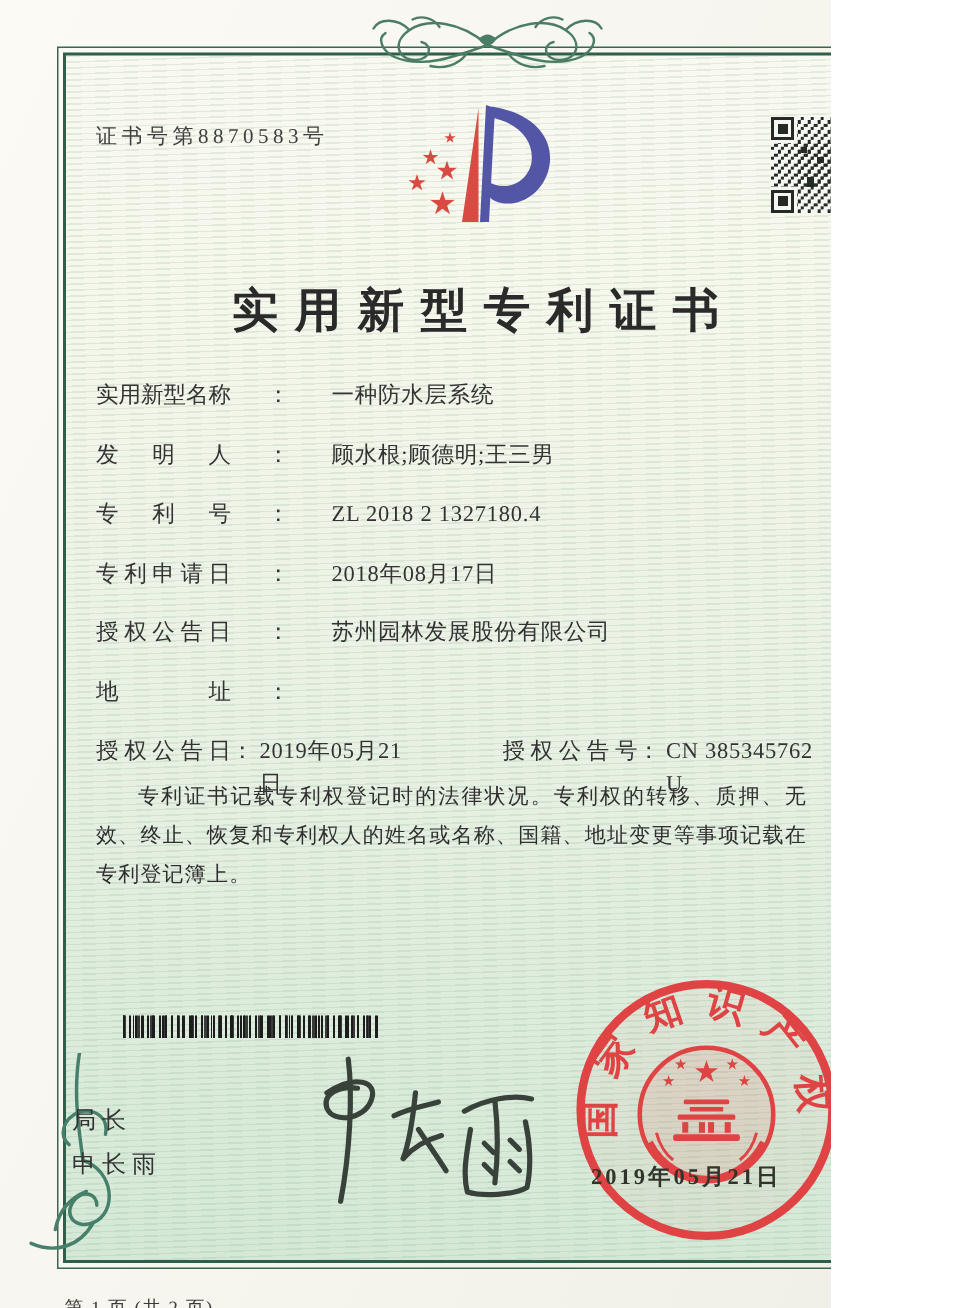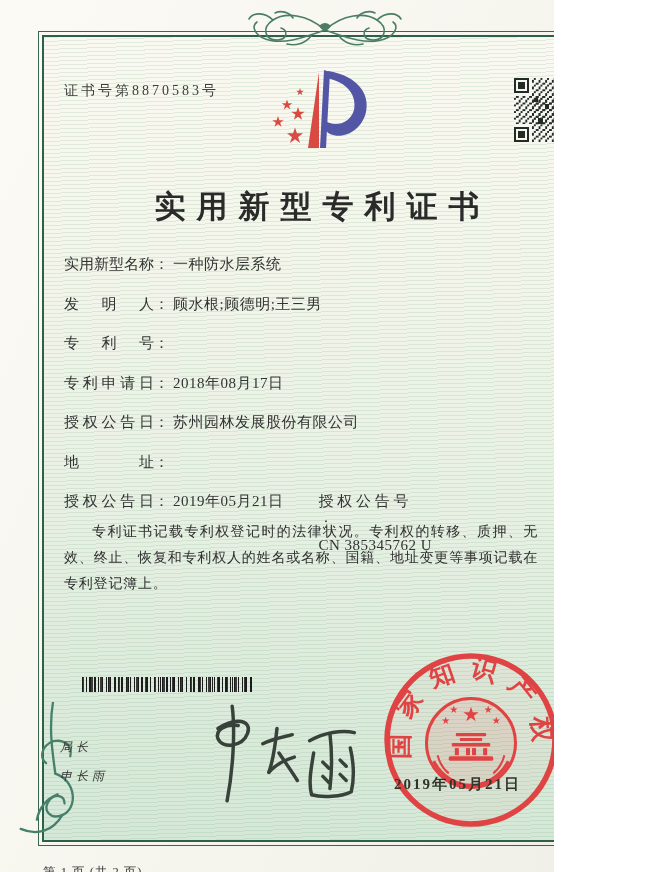--- a/index.html
+++ b/index.html
@@ -22,41 +22,41 @@
   
   .cert-no{position:absolute;left:64px;top:82px;font-size:14px;letter-spacing:3px;
            color:#3d3d3d;}
   .logo{position:absolute;left:258px;top:62px;width:120px;height:100px;}
   .qr{position:absolute;left:514px;top:78px;width:64px;height:64px;}
   .title{position:absolute;left:43px;top:186px;width:548px;text-align:center;
          font-size:31px;font-weight:bold;letter-spacing:11px;color:#2a2a2a;
          text-indent:11px;}
   
   .fields{position:absolute;left:64px;top:253px;width:486px;font-size:15px;color:#333;}
-  .frow{display:flex;align-items:flex-start;margin-bottom:17.5px;line-height:22px;}
+  .frow{display:flex;align-items:flex-start;margin-bottom:17.5px;line-height:22px;gap:24px;}
   .flabel{display:inline-block;width:90px;text-align:justify;text-align-last:justify;
           flex:none;}
   .fcolon{flex:none;margin-right:4px;}
   .fvalue{letter-spacing:.5px;}
   .grant-row{display:flex;font-family:Liberation Serif, serif;}
   .grant-pair{display:flex;}
-  .grant-pair.second{margin-left:35px;flex-direction:column;}
+  .grant-pair.second{margin-left:35px;}
   .grant-pair .flabel{width:90px;}
   
   .body-text{position:absolute;left:64px;top:519px;width:474px;font-size:14px;
              color:#2f2f2f;line-height:26px;text-align:justify;letter-spacing:.8px;}
   .body-text p{margin:0;text-indent:2em;}
   
   .barcode{position:absolute;left:82px;top:677px;width:170px;height:15px;
     background:
       repeating-linear-gradient(90deg,#1c1c1c 0 1.5px,rgba(0,0,0,0) 1.5px 4px),
       repeating-linear-gradient(90deg,#1c1c1c 0 1px,rgba(0,0,0,0) 1px 6.5px),
       repeating-linear-gradient(90deg,#3a3a3a 0 2px,rgba(0,0,0,0) 2px 9px);}
-  .director{position:absolute;left:60px;top:733px;font-size:12px;color:#333;
-            letter-spacing:4px;line-height:29px;font-style:italic;}
+  .director{position:absolute;left:48px;top:733px;font-size:16px;color:#333;
+            letter-spacing:4px;line-height:29px;}
   .signature{position:absolute;left:188px;top:698px;width:180px;height:112px;}
   .seal{position:absolute;left:381px;top:650px;width:180px;height:180px;}
   .seal-date{position:absolute;left:394px;top:775px;font-size:15px;color:#31342b;
              letter-spacing:2px;font-weight:bold;}
   .footer{position:absolute;left:43px;top:824px;width:548px;text-align:left;
           font-size:12.5px;color:#3a3a3a;letter-spacing:1px;margin-top:40px;}
 </style>
 </head>
 <body>
 
@@ -159,20 +159,21 @@
       <span class="fvalue">一种防水层系统</span>
     </div>
     <div class="frow">
       <span class="flabel">发明人</span>
         <span class="fcolon">：</span>
       <span class="fvalue">顾水根;顾德明;王三男</span>
     </div>
     <div class="frow">
       <span class="flabel">专利号</span>
         <span class="fcolon">：</span>
+      <span class="fvalue">ZL 2018 2 1327180.4</span>
     </div>
     <div class="frow">
       <span class="flabel">专利申请日</span>
         <span class="fcolon">：</span>
       <span class="fvalue">2018年08月17日</span>
     </div>
     <div class="frow">
       <span class="flabel">授权公告日</span>
         <span class="fcolon">：</span>
       <span class="fvalue">苏州园林发展股份有限公司</span>

